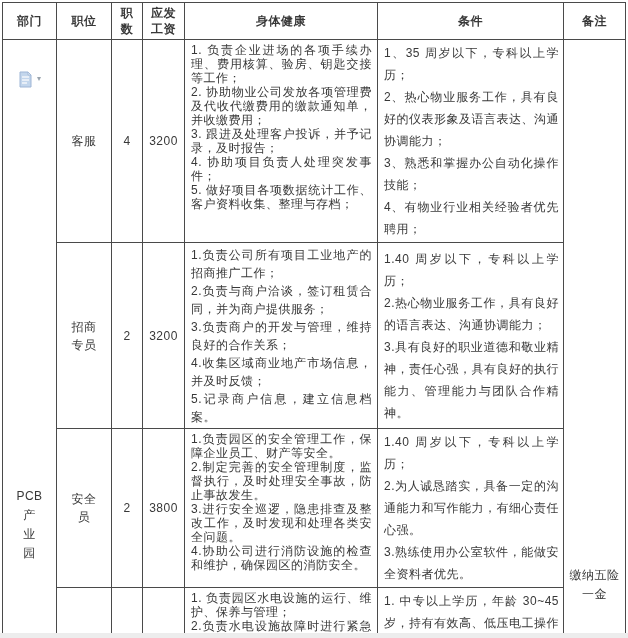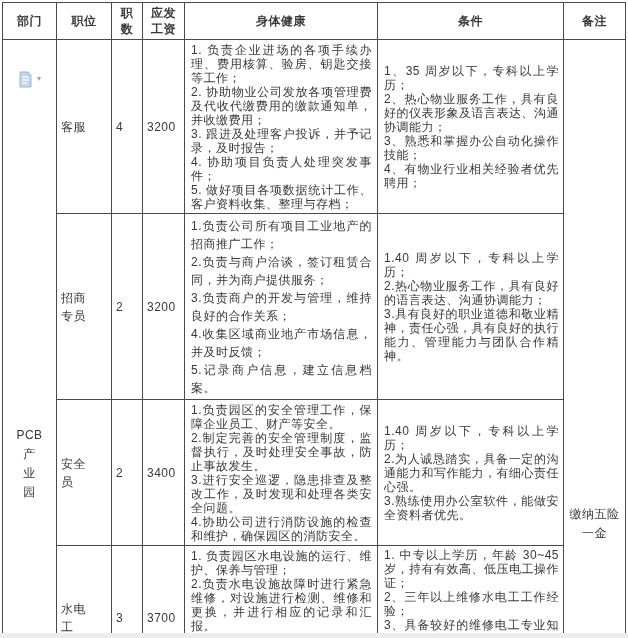--- a/index.html
+++ b/index.html
@@ -28,37 +28,37 @@
   }
   .job-table th{
     font-weight:bold;
     text-align:center;
     vertical-align:middle;
     white-space:pre-line;
     line-height:16px;
     padding:2px 1px;
   }
   td.center{
-    text-align:left;
+    text-align:center;
     vertical-align:middle;
     white-space:pre-line;
     line-height:18px;
   }
   td.duties{
     vertical-align:top;
     text-align:justify;
     white-space:pre-line;
     line-height:14px;
     padding:3px 5px 2px 6px;
   }
   td.reqs{
     vertical-align:middle;
     text-align:justify;
     white-space:pre-line;
-    line-height:14px;
+    line-height:22px;
     padding:2px 4px 2px 6px;
   }
   td.dept-cell{
     text-align:center;
     vertical-align:middle;
     white-space:pre-line;
     line-height:19px;
     padding-top:200px;
   }
   td.notes-cell{
@@ -146,21 +146,21 @@
 4.收集区域商业地产市场信息，并及时反馈；
 5.记录商户信息，建立信息档案。</td>
       <td class="reqs">1.40 周岁以下，专科以上学历；
 2.热心物业服务工作，具有良好的语言表达、沟通协调能力；
 3.具有良好的职业道德和敬业精神，责任心强，具有良好的执行能力、管理能力与团队合作精神。</td>
     </tr>
     <tr class="r3">
       <td class="center">安全
 员</td>
       <td class="center">2</td>
-      <td class="center">3400</td>
+      <td class="center">3800</td>
       <td class="duties">1.负责园区的安全管理工作，保障企业员工、财产等安全。
 2.制定完善的安全管理制度，监督执行，及时处理安全事故，防止事故发生。
 3.进行安全巡逻，隐患排查及整改工作，及时发现和处理各类安全问题。
 4.协助公司进行消防设施的检查和维护，确保园区的消防安全。</td>
       <td class="reqs">1.40 周岁以下，专科以上学历；
 2.为人诚恳踏实，具备一定的沟通能力和写作能力，有细心责任心强。
 3.熟练使用办公室软件，能做安全资料者优先。</td>
     </tr>
     <tr class="r4">
       <td class="center">水电

